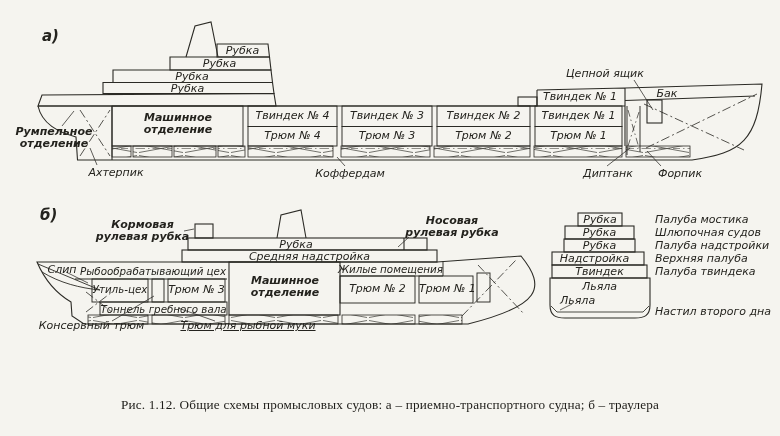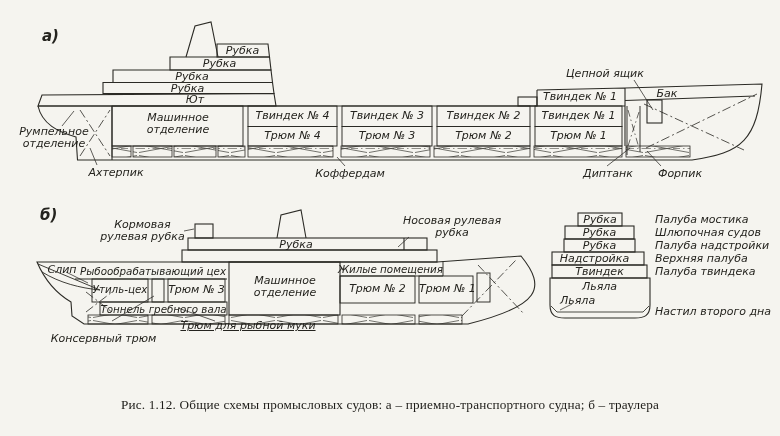--- a/index.html
+++ b/index.html
@@ -1,21 +1,21 @@
 <!DOCTYPE html>
 <html><head>
 <meta charset="utf-8">
 <style>
   html,body{margin:0;padding:0;background:#e8e6e1;}
   .stage{position:relative;width:780px;height:436px;background:#f5f4ef;overflow:hidden;
          font-family:"DejaVu Sans",sans-serif;color:#24231e;}
   svg{position:absolute;left:0;top:0;}
   .lbl{position:absolute;font-style:italic;font-size:11px;line-height:1.12;
        text-align:center;color:#24231e;white-space:nowrap;}
-  .wrap{white-space:normal;}
+  .wrap{white-space:normal;font-weight:bold;}
   .sm{font-size:10.3px;}
   .marker{font-size:15px;font-weight:bold;}
   .left{text-align:left;}
   .caption{position:absolute;font-family:"Liberation Serif",serif;font-style:normal;
            font-size:13.2px;color:#1d1c18;letter-spacing:.2px;}
 </style>
 </head>
 <body>
 
 <div class="stage">
@@ -141,21 +141,20 @@
     <path d="M557,312 L643,312 M557,312 L551,306 M643,312 L649,306" stroke-width="0.85"></path>
     <path d="M560,310 L572,304" stroke-width="0.7"></path>
   </g>
 </svg>
 
 <div class="lbl marker" style="left:42px;top:28px;">а)</div>
 <div class="lbl" style="left:217px;width:51px;top:45px;">Рубка</div>
 <div class="lbl" style="left:170px;width:99px;top:58px;">Рубка</div>
 <div class="lbl" style="left:113px;width:158px;top:70.5px;">Рубка</div>
 <div class="lbl" style="left:103px;width:169px;top:83px;">Рубка</div>
-<div class="lbl" style="left:120px;width:150px;top:94px;">Ют</div>
 <div class="lbl wrap" style="left:116px;width:124px;top:112px;">Машинное отделение</div>
 
 <div class="lbl" style="left:248px;width:89px;top:110px;">Твиндек № 4</div>
 <div class="lbl" style="left:248px;width:89px;top:130px;">Трюм № 4</div>
 <div class="lbl" style="left:342px;width:90px;top:110px;">Твиндек № 3</div>
 <div class="lbl" style="left:342px;width:90px;top:130px;">Трюм № 3</div>
 <div class="lbl" style="left:437px;width:93px;top:110px;">Твиндек № 2</div>
 <div class="lbl" style="left:437px;width:93px;top:130px;">Трюм № 2</div>
 <div class="lbl" style="left:535px;width:87px;top:110px;">Твиндек № 1</div>
 <div class="lbl" style="left:535px;width:87px;top:130px;">Трюм № 1</div>
@@ -166,30 +165,31 @@
 <div class="lbl" style="left:66px;width:100px;top:167px;">Ахтерпик</div>
 <div class="lbl" style="left:300px;width:100px;top:168px;">Коффердам</div>
 <div class="lbl" style="left:568px;width:80px;top:168px;">Диптанк</div>
 <div class="lbl" style="left:640px;width:80px;top:168px;">Форпик</div>
 <div class="lbl" style="left:550px;width:110px;top:68px;">Цепной ящик</div>
 
 <div class="lbl marker" style="left:40px;top:207px;">б)</div>
 <div class="lbl wrap" style="left:95px;width:95px;top:219px;">Кормовая рулевая рубка</div>
 <div class="lbl wrap" style="left:402px;width:100px;top:215px;">Носовая рулевая рубка</div>
 <div class="lbl" style="left:188px;width:216px;top:239px;">Рубка</div>
+<div class="lbl" style="left:182px;width:255px;top:250.5px;">Средняя надстройка</div>
 <div class="lbl" style="left:42px;width:40px;top:264px;">Слип</div>
 <div class="lbl sm" style="left:78px;width:150px;top:266px;">Рыбообрабатывающий цех</div>
 <div class="lbl sm" style="left:92px;width:56px;top:284px;">Утиль-цех</div>
 <div class="lbl" style="left:168px;width:57px;top:284px;">Трюм № 3</div>
 <div class="lbl wrap" style="left:232px;width:106px;top:275px;">Машинное отделение</div>
 <div class="lbl sm" style="left:338px;width:104px;top:263.5px;">Жилые помещения</div>
 <div class="lbl" style="left:340px;width:75px;top:283px;">Трюм № 2</div>
 <div class="lbl" style="left:419px;width:54px;top:283px;">Трюм № 1</div>
 <div class="lbl sm" style="left:100px;width:127px;top:303.5px;">Тоннель гребного вала</div>
-<div class="lbl" style="left:46px;width:115px;top:320px;margin-top:13px;">Консервный трюм</div>
+<div class="lbl" style="left:34px;width:115px;top:320px;">Консервный трюм</div>
 <div class="lbl" style="left:168px;width:160px;top:320px;text-decoration:underline;">Трюм для рыбной муки</div>
 
 <div class="lbl" style="left:578px;width:44px;top:214px;">Рубка</div>
 <div class="lbl" style="left:565px;width:69px;top:227px;">Рубка</div>
 <div class="lbl" style="left:564px;width:71px;top:240px;">Рубка</div>
 <div class="lbl" style="left:552px;width:85px;top:253px;">Надстройка</div>
 <div class="lbl" style="left:552px;width:95px;top:266px;">Твиндек</div>
 <div class="lbl" style="left:552px;width:95px;top:281px;">Льяла</div>
 <div class="lbl left" style="left:560px;width:60px;top:295px;">Льяла</div>
 <div class="lbl left" style="left:655px;width:120px;top:214px;">Палуба мостика</div>

